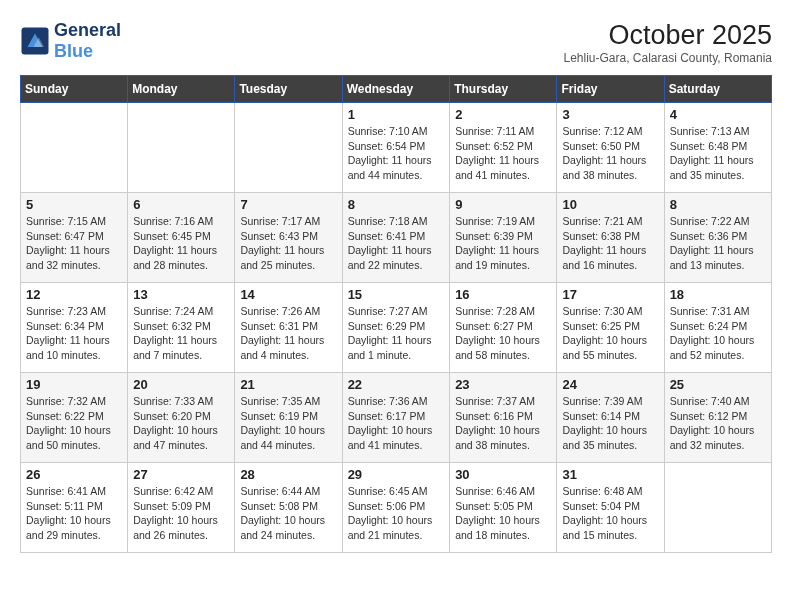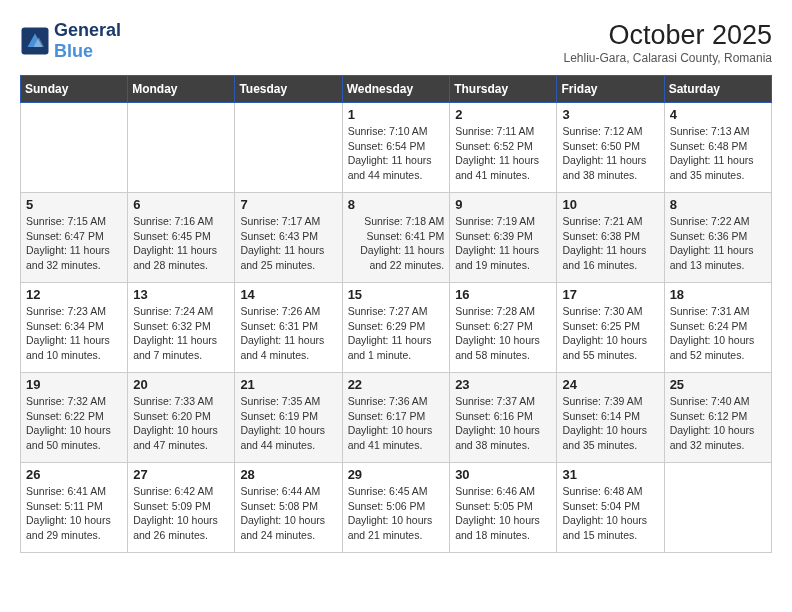--- a/index.html
+++ b/index.html
@@ -156,21 +156,21 @@
 Daylight: 11 hours and 28 minutes.</div>
         </td>
         <td>
           <div class="day-number">7</div>
           <div class="day-info" style="white-space: pre-line;">Sunrise: 7:17 AM
 Sunset: 6:43 PM
 Daylight: 11 hours and 25 minutes.</div>
         </td>
         <td>
           <div class="day-number">8</div>
-          <div class="day-info" style="white-space: pre-line; text-align: right;">Sunrise: 7:18 AM
+          <div class="day-info" style="white-space: pre-line;">Sunrise: 7:18 AM
 Sunset: 6:41 PM
 Daylight: 11 hours and 22 minutes.</div>
         </td>
         <td>
           <div class="day-number">9</div>
           <div class="day-info" style="white-space: pre-line;">Sunrise: 7:19 AM
 Sunset: 6:39 PM
 Daylight: 11 hours and 19 minutes.</div>
         </td>
         <td>

